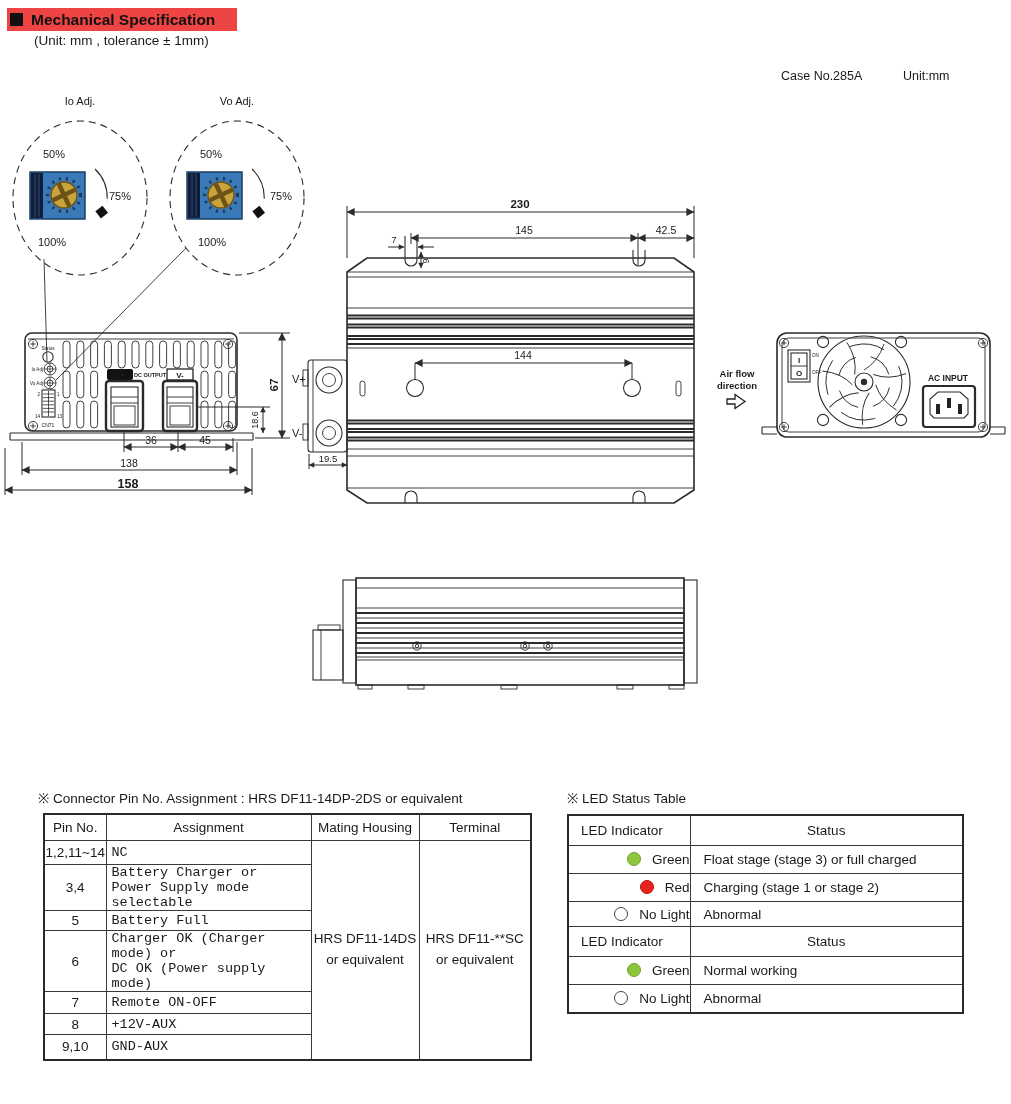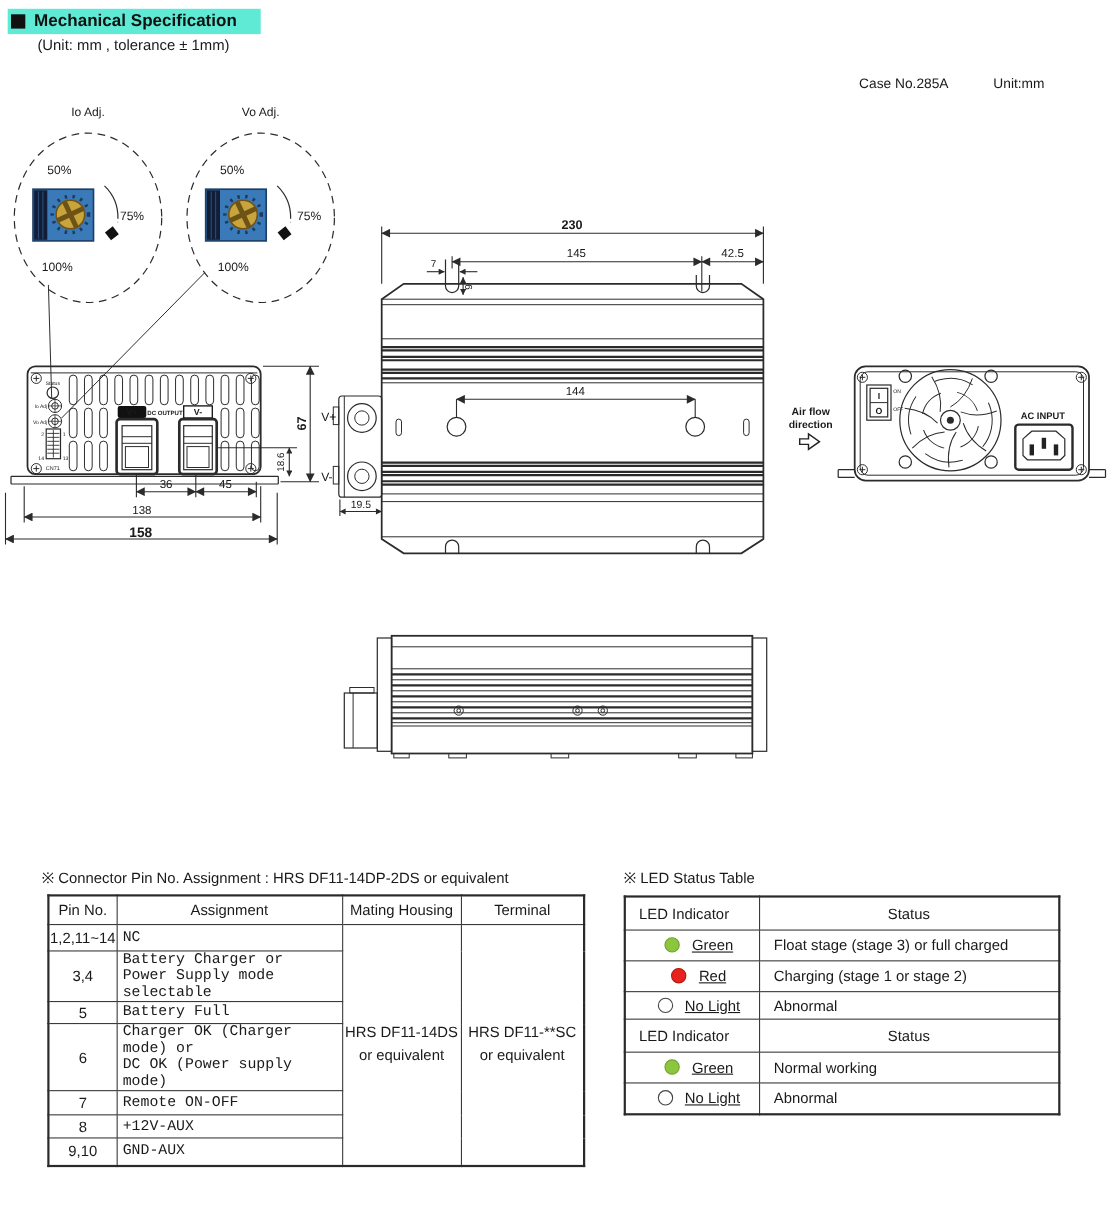--- a/index.html
+++ b/index.html
@@ -1,19 +1,19 @@
 <!DOCTYPE html>
 <html><head>
 <meta charset="utf-8">
 <style>
   html,body{margin:0;padding:0;background:#fff;}
   .page{position:relative;width:1011px;height:1104px;background:#fff;overflow:hidden;
         font-family:"Liberation Sans",sans-serif;color:#1a1a1a;}
   
-  .title-bar{position:absolute;left:7px;top:8px;width:230px;height:23px;background:#5eead4;
+  .title-bar{position:absolute;left:7px;top:8px;width:230px;height:23px;background:#ef4444;
              display:flex;align-items:center;}
   .title-sq{width:13px;height:13px;background:#111;margin:0 8px 0 3px;}
   .title-txt{font-size:15.5px;font-weight:bold;color:#111;}
   .unit-note{position:absolute;left:34px;top:33px;font-size:13.5px;color:#1a1a1a;text-align:right;}
   .case-no{position:absolute;left:781px;top:69px;font-size:12.5px;}
   .unit-lab{position:absolute;left:903px;top:69px;font-size:12.5px;}
   
   svg.draw{position:absolute;left:0;top:0;}
   .ln{stroke:#2b2b2b;fill:none;stroke-width:1.1;}
   .lnt{stroke:#2b2b2b;fill:none;stroke-width:0.9;}
@@ -42,21 +42,21 @@
   .tbl-title{position:absolute;font-size:13.5px;color:#1a1a1a;}
   .pin-table{left:33px;top:813px;width:487px;font-size:13.5px;border:2px solid #2a2a2a;margin-left:10px;}
   .pin-table th{text-align:center;height:25px;}
   .pin-table .c-pin{text-align:center;}
   .pin-table .c-asg{text-align:left;padding-left:5px;font-family:Liberation Mono, monospace;}
   .pin-table .c-span{text-align:center;line-height:1.55;}
   .led-table{left:567px;top:814px;width:395px;font-size:13.5px;border:2px solid #2a2a2a;}
   .led-sec{color:#35b5c8;font-weight:bold;font-size:14px;text-align:center;height:28px;}
   .led-h1{text-align:left;padding-left:12px;height:29px;}
   .led-h2{text-align:center;}
-  .led-ind{text-align:center;padding-left:12px;text-decoration:underline;}
+  .led-ind{text-align:right;padding-left:12px;}
   .led-st{text-align:left;padding-left:13px;}
   .dot{width:14px;height:14px;border-radius:50%;display:inline-block;vertical-align:-2px;margin-right:11px;box-sizing:border-box;}
   .dot-green{background:#8cc63f;border:1px solid #6fa32c;}
   .dot-red{background:#e8231d;border:1px solid #b5160f;}
   .dot-none{background:#fff;border:1.4px solid #444;}
 </style>
 </head>
 <body>
 
 <div class="page">

